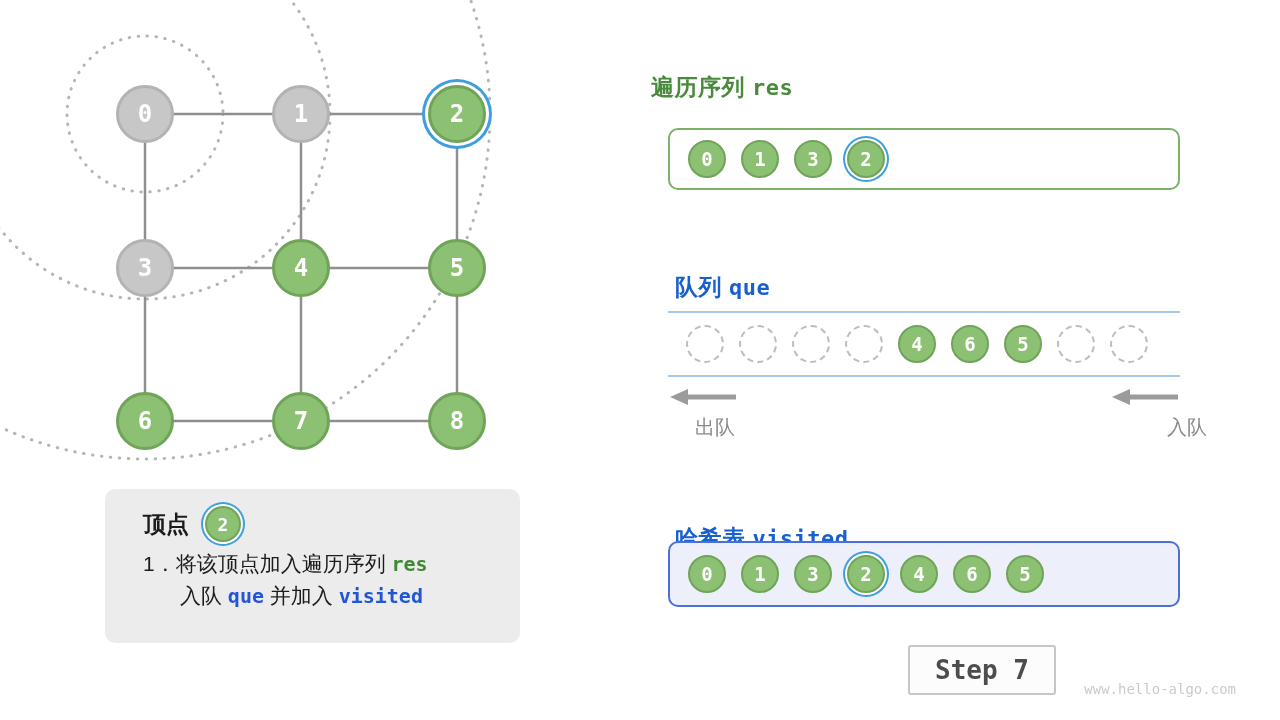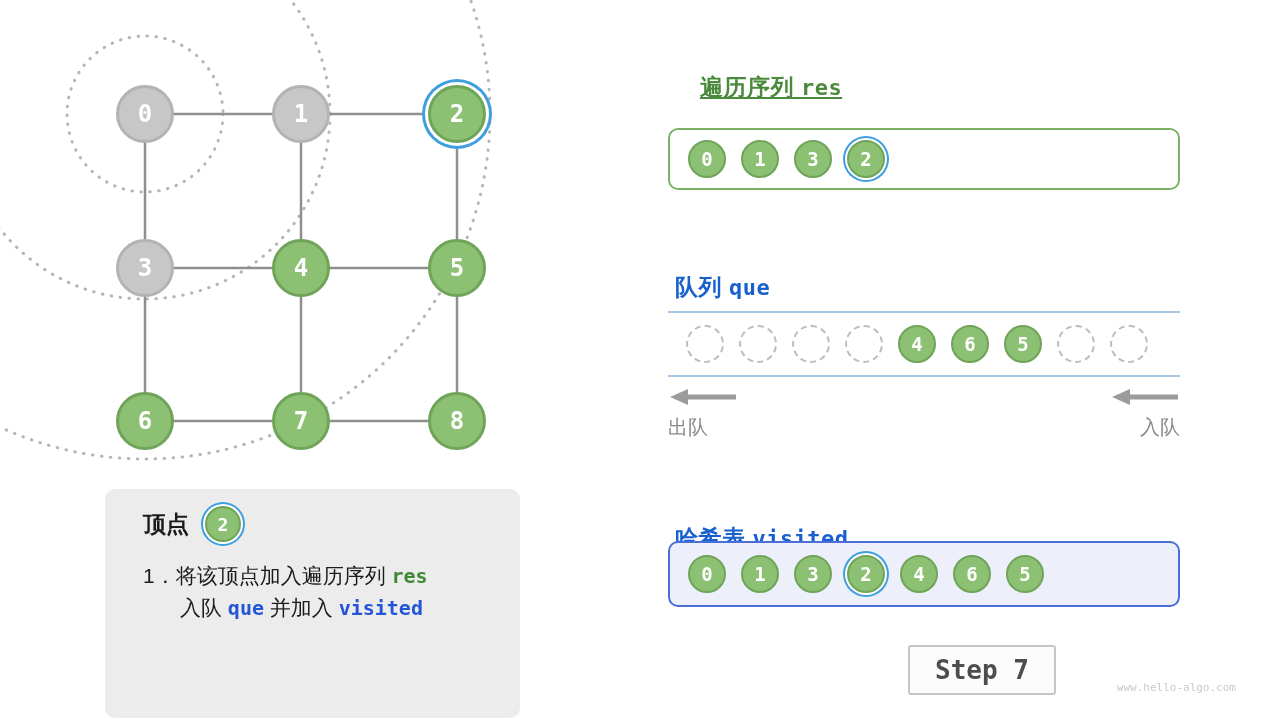--- a/index.html
+++ b/index.html
@@ -23,47 +23,47 @@
     display:flex; align-items:center; justify-content:center;
     color:#fff; font-family:"DejaVu Sans Mono", monospace;
     font-weight:bold; font-size:24px;
   }
   .gnode.green { background:var(--green-fill); border-color:var(--green-border); }
   .gnode.gray  { background:var(--gray-fill);  border-color:var(--gray-border); }
   .gnode.ring  { box-shadow:0 0 0 3px #fff, 0 0 0 6px var(--highlight-ring); }
 
   
   .panel {
-    left:105px; top:489px; width:415px; height:229px;
+    left:105px; top:489px; width:415px; height:154px;
     background:#ECECEC; border-radius:10px;
     padding:17px 20px 0 38px;
   }
   .panel-header {
     display:flex; align-items:center; gap:10px;
     font-weight:bold; font-size:23px; color:#1b1b1b;
   }
   .mini-node {
     width:36px; height:36px; border-radius:50%; flex:0 0 auto;
     background:var(--green-fill); border:2px solid var(--green-border);
     display:flex; align-items:center; justify-content:center;
     color:#fff; font-family:"DejaVu Sans Mono", monospace;
     font-weight:bold; font-size:18px; margin:0 6px;
   }
   .mini-node.ring { box-shadow:0 0 0 2px #fff, 0 0 0 4px var(--highlight-ring); }
-  .panel-list { margin-top:18px; font-size:21px; color:#1c1c1c; }
+  .panel-list { margin-top:6px; font-size:21px; color:#1c1c1c; }
   .panel-line { line-height:32px; }
   .panel-line.indent { padding-left:37px; }
   .code { font-family:"DejaVu Sans Mono", monospace; font-weight:bold; font-size:20px; }
   .code-green { color:var(--code-green); }
   .code-blue  { color:var(--code-blue); }
 
   
   .section-title { font-size:23px; font-weight:bold; letter-spacing:0.5px; }
   .section-title .code { font-size:22px; }
-  .res-title { left:700px; top:72px;  color:var(--res-title);text-decoration:underline; }
+  .res-title { left:651px; top:72px;  color:var(--res-title); }
   .que-title { left:675px; top:254px; color:var(--blue-title);margin-top:18px; }
   .vis-title { left:675px; top:483px; color:var(--blue-title);margin-top:40px; }
 
   .circle-row { display:flex; align-items:center; gap:15px; padding:0 18px; }
   .circle {
     width:38px; height:38px; border-radius:50%; flex:0 0 auto;
     display:flex; align-items:center; justify-content:center;
     color:#fff; font-family:"DejaVu Sans Mono", monospace;
     font-weight:bold; font-size:19px;
   }
@@ -81,33 +81,33 @@
     border-bottom:2px solid var(--queue-line);
   }
   .visited-box {
     left:668px; top:541px; width:512px; height:66px;
     border:2px solid var(--visited-border); border-radius:10px;
     background:var(--visited-bg);
   }
 
   .arrow path.shaft { stroke:var(--arrow); stroke-width:5; fill:none; }
   .arrow path.head  { fill:var(--arrow); }
-  .arrow-label { font-size:20px; color:var(--label-gray); }
+  .arrow-label { font-size:20px; color:var(--label-gray);margin-left:27px; }
 
   .step-box {
     left:908px; top:645px; width:148px; height:50px;
     background:#FCFCFC; border:2px solid #C6C6C6; border-radius:3px;
     display:flex; align-items:center; justify-content:center;
     font-family:"DejaVu Sans Mono", monospace; font-weight:bold;
     font-size:26px; color:#4D4D4D;
   }
   .watermark {
     right:44px; top:681px;
     font-family:"DejaVu Sans Mono", monospace;
-    font-size:11px; color:#CBCBCB;
+    font-size:14px; color:#CBCBCB;
   }
 </style>
 </head>
 <body>
 
 <div class="stage">
 
   <svg id="graph-svg" class="abs" width="580" height="470">
       <circle cx="145" cy="114" r="78" class="arc"></circle>
       <circle cx="145" cy="114" r="185" class="arc"></circle>

